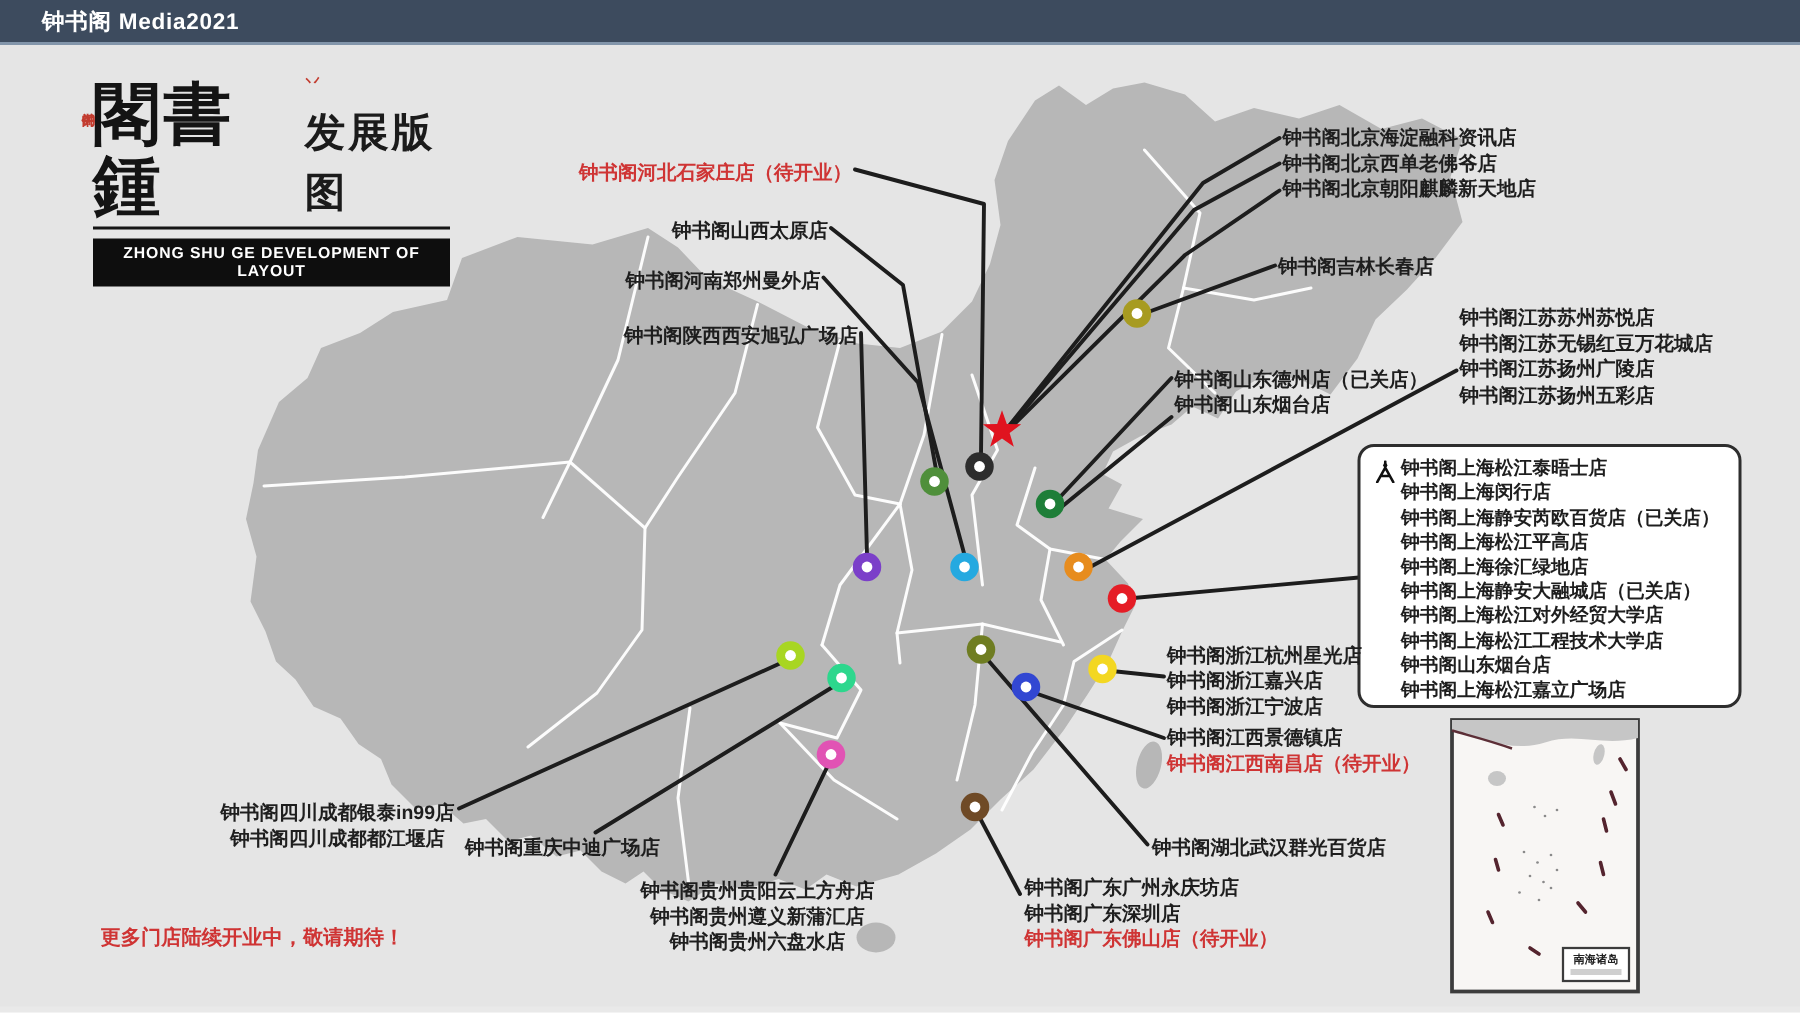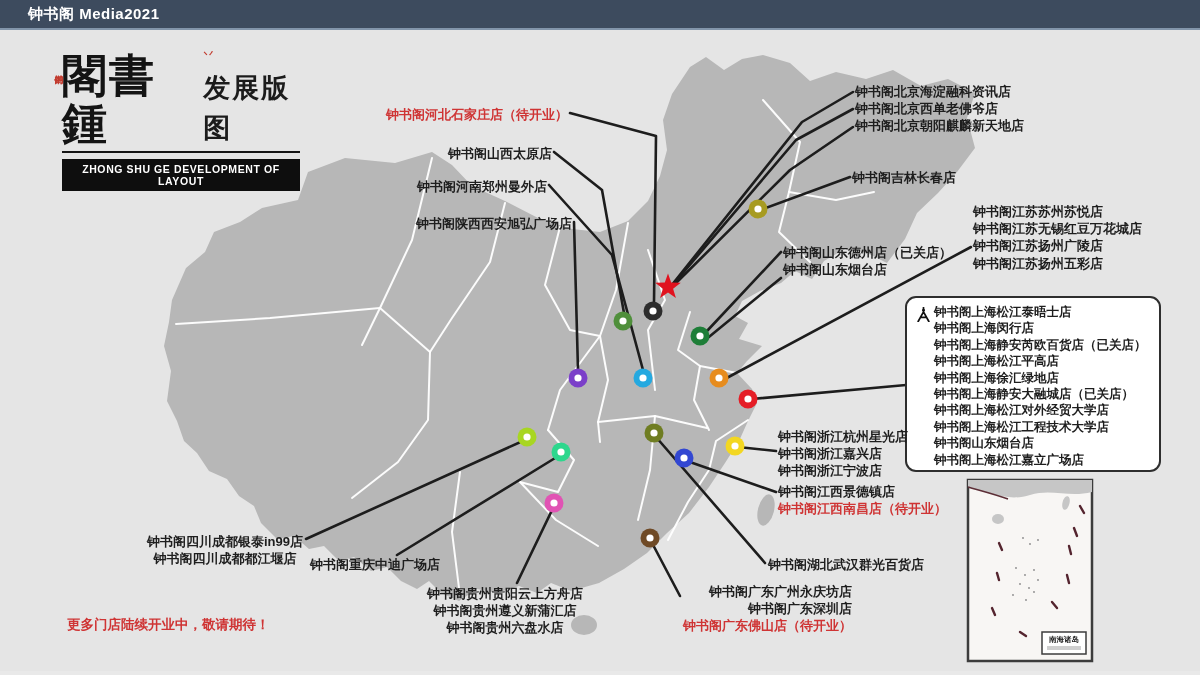--- a/index.html
+++ b/index.html
@@ -252,21 +252,21 @@
         <div class="store-line">钟书阁浙江嘉兴店</div>
         <div class="store-line">钟书阁浙江宁波店</div>
       </div>
       <div class="label-group left" style="top: 483px; left: 778px;">
         <div class="store-line">钟书阁江西景德镇店</div>
         <div class="store-line red">钟书阁江西南昌店（待开业）</div>
       </div>
       <div class="label-group left" style="top: 556px; left: 768px; text-align: center;">
         <div class="store-line">钟书阁湖北武汉群光百货店</div>
       </div>
-      <div class="label-group left" style="top: 583px; left: 683px; text-align: right;">
+      <div class="label-group left" style="top: 583px; left: 683px;">
         <div class="store-line">钟书阁广东广州永庆坊店</div>
         <div class="store-line">钟书阁广东深圳店</div>
         <div class="store-line red">钟书阁广东佛山店（待开业）</div>
       </div>
       <div class="label-group center" style="top: 585px; left: 505px; transform: translateX(-50%);">
         <div class="store-line">钟书阁贵州贵阳云上方舟店</div>
         <div class="store-line">钟书阁贵州遵义新蒲汇店</div>
         <div class="store-line">钟书阁贵州六盘水店</div>
       </div>
       <div class="label-group left" style="top: 556px; left: 310px;">

